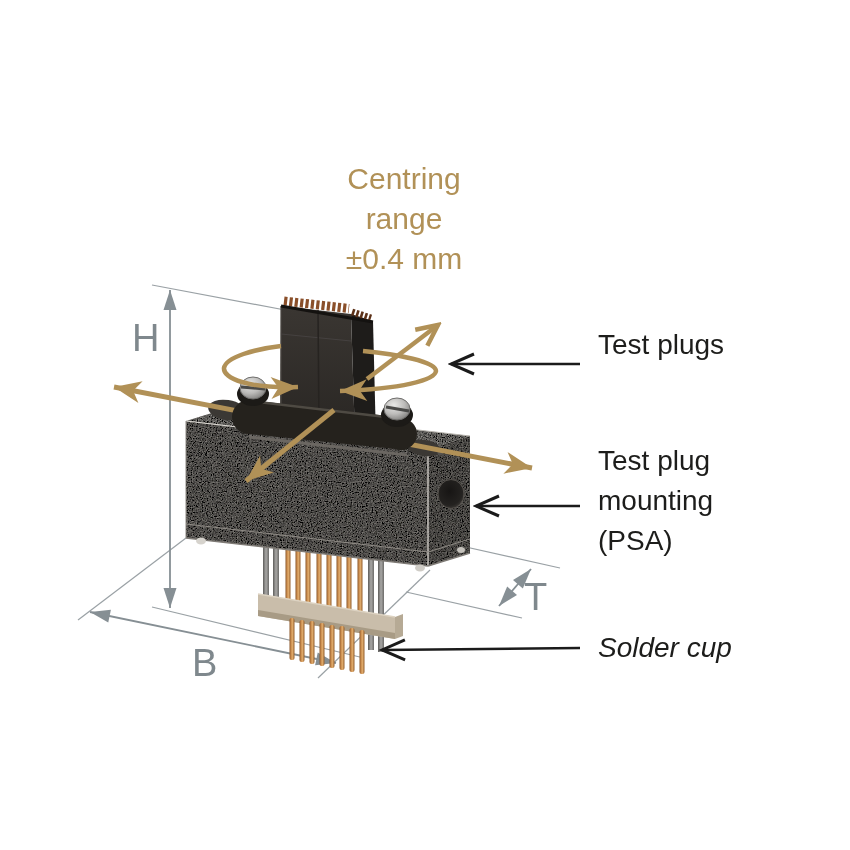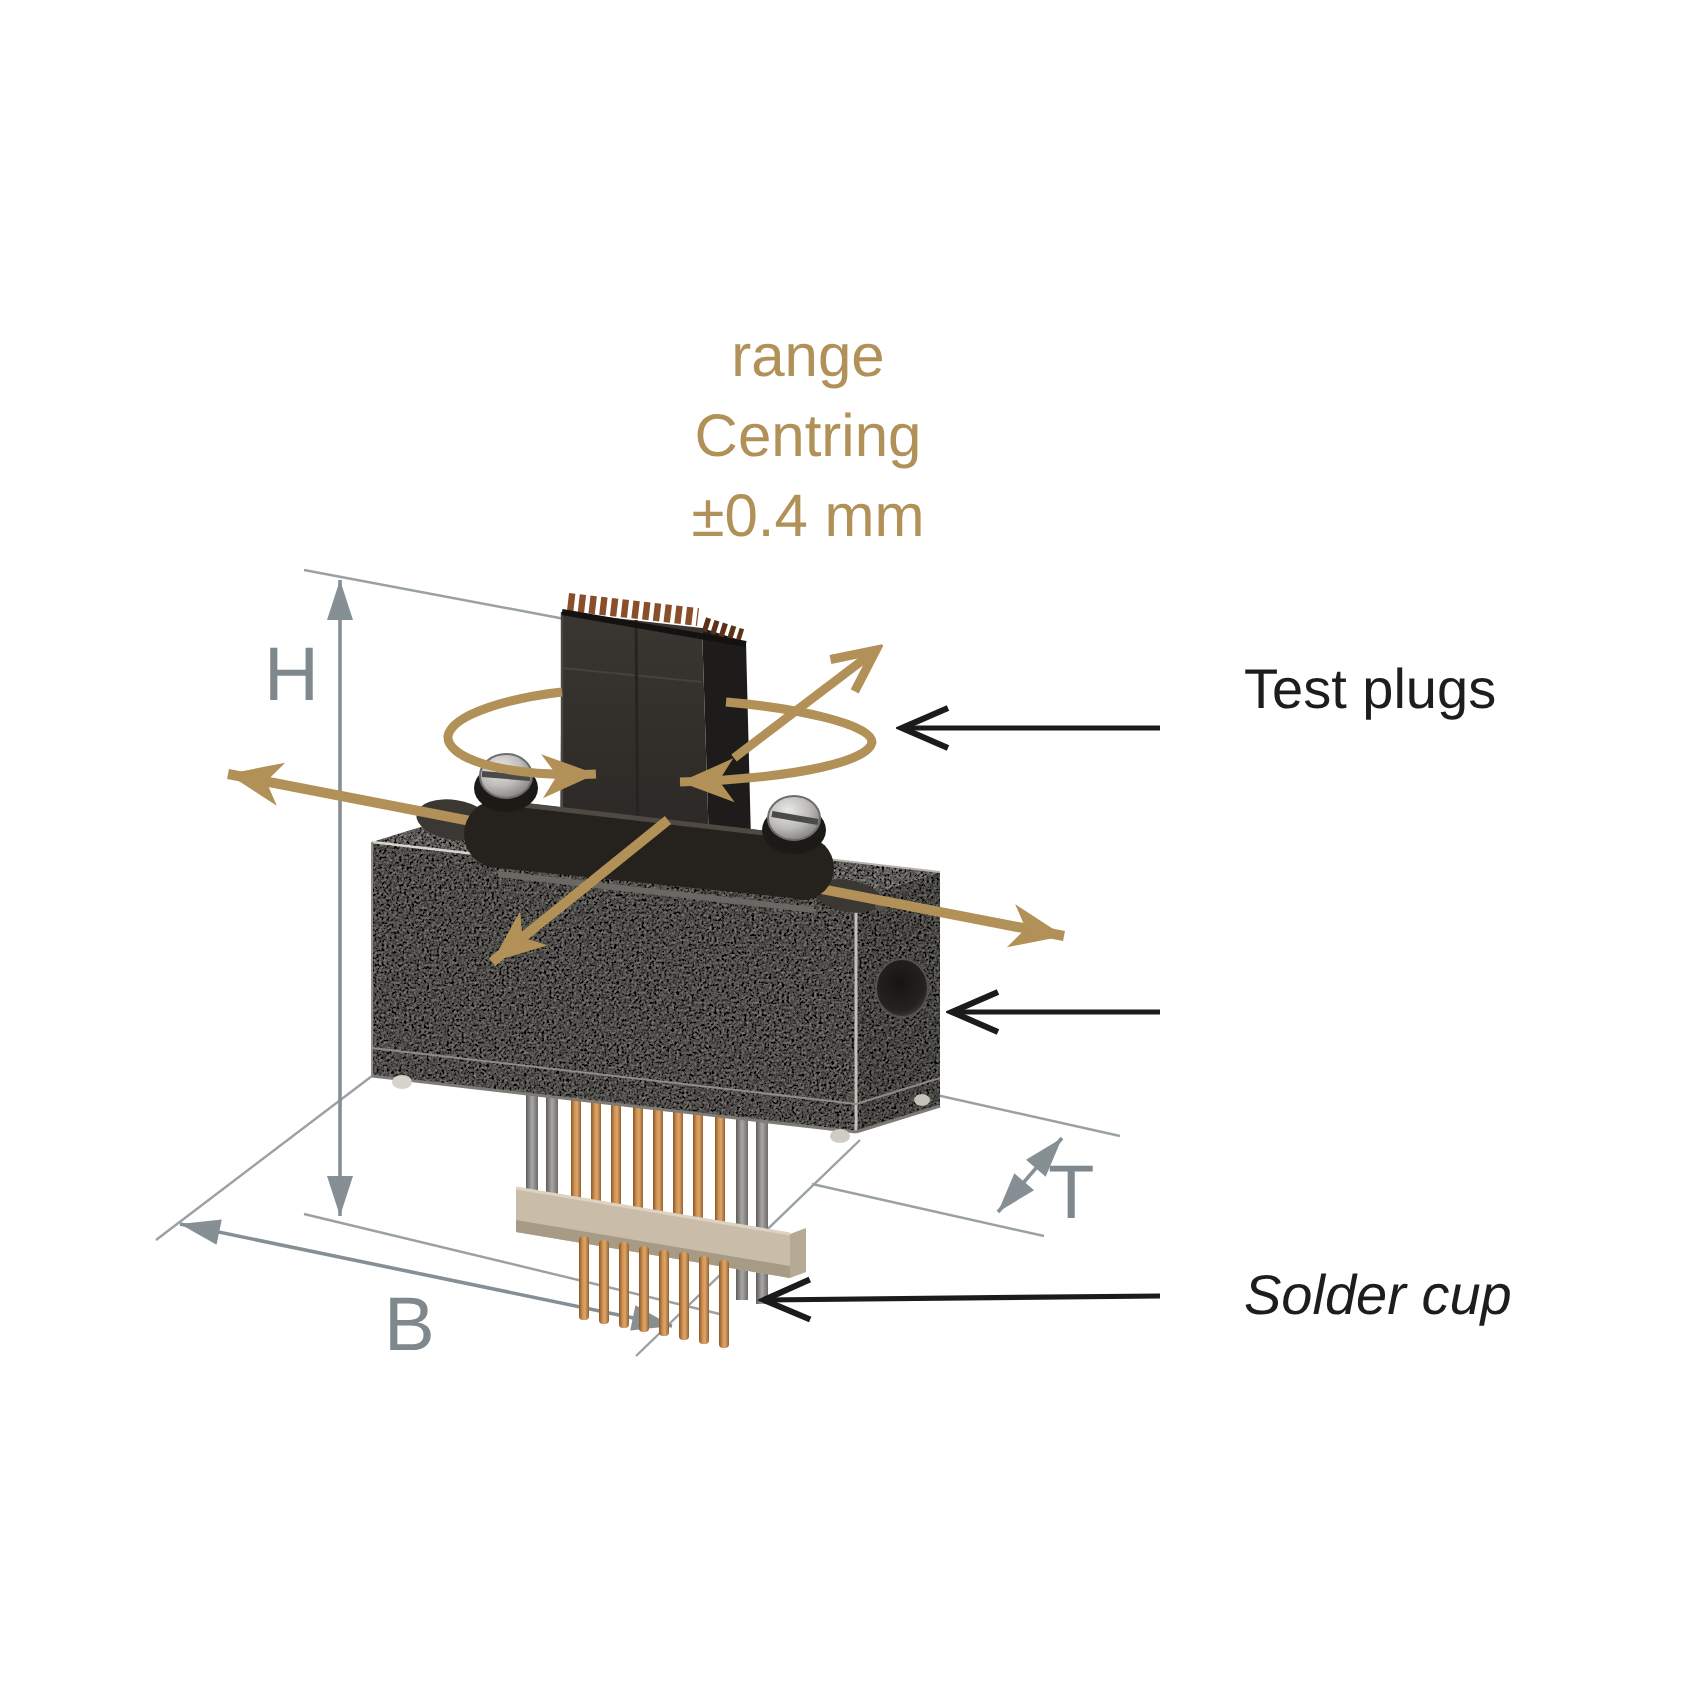--- a/index.html
+++ b/index.html
@@ -8,21 +8,21 @@
     font-family:"Liberation Sans", sans-serif;
   }
   #scene{position:absolute;left:0;top:0;}
   .txt{position:absolute;white-space:nowrap;}
   .gold-note{
     left:254px;top:159px;width:300px;text-align:center;
     font-size:30px;line-height:40px;color:#b19157;
   }
   .gold-note span{display:block;}
   .side-label{
-    left:598px;font-size:28px;line-height:40px;color:#1d1d1b;margin-left:24px;
+    left:598px;font-size:28px;line-height:40px;color:#1d1d1b;
   }
   .side-label span{display:block;}
   .lbl-ps{top:325px;}
   .lbl-psa{top:441px;}
   .lbl-solder{top:628px;font-style:italic;}
   .dim-label{font-size:38px;color:#7f888d;}
   .dim-h{left:132px;top:317px;}
   .dim-b{left:192px;top:642px;}
   .dim-t{left:524px;top:576px;}
 </style>
@@ -196,29 +196,34 @@
     <line x1="334" y1="410" x2="246" y2="481" stroke="#b19157" stroke-width="5" marker-end="url(#mGoldBarb)"></line>
 
     <g stroke="#1b1b1b" stroke-width="2.6">
       <line x1="580" y1="364" x2="451" y2="364" marker-end="url(#mBlackV)"></line>
       <line x1="580" y1="506" x2="476" y2="506" marker-end="url(#mBlackV)"></line>
       <line x1="580" y1="648" x2="382" y2="650" marker-end="url(#mBlackV)"></line>
     </g>
   </svg>
 
   <div class="txt gold-note">
+    <span>Centring</span>
     <span>range</span>
-    <span>Centring</span>
     <span>±0.4 mm</span>
   </div>
 
   <div class="txt side-label lbl-ps">
     <span>Test plugs</span>
   </div>
 
+  <div class="txt side-label lbl-psa">
+    <span>Test plug</span>
+    <span>mounting</span>
+    <span>(PSA)</span>
+  </div>
 
   <div class="txt side-label lbl-solder">
     <span>Solder cup</span>
   </div>
 
   <div class="txt dim-label dim-h">H</div>
   <div class="txt dim-label dim-b">B</div>
   <div class="txt dim-label dim-t">T</div>
 </div>
 

